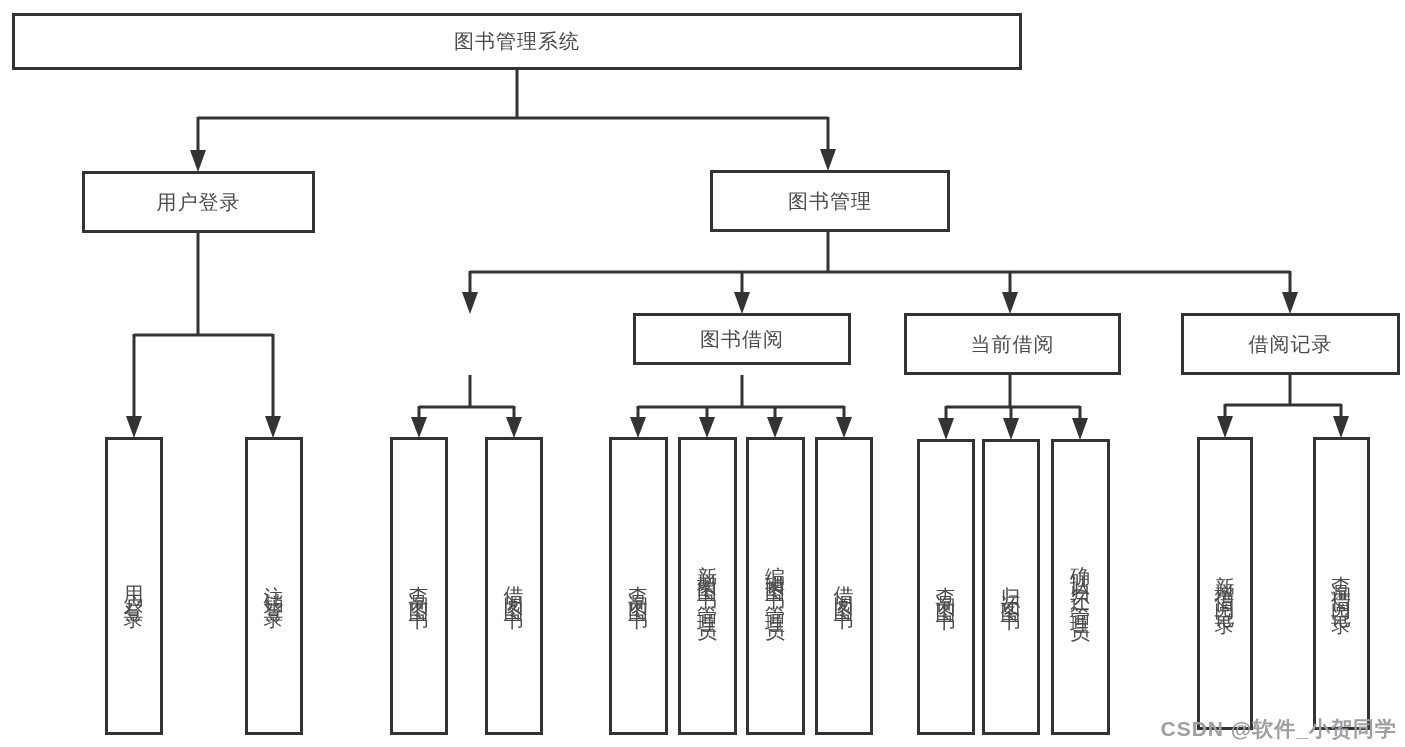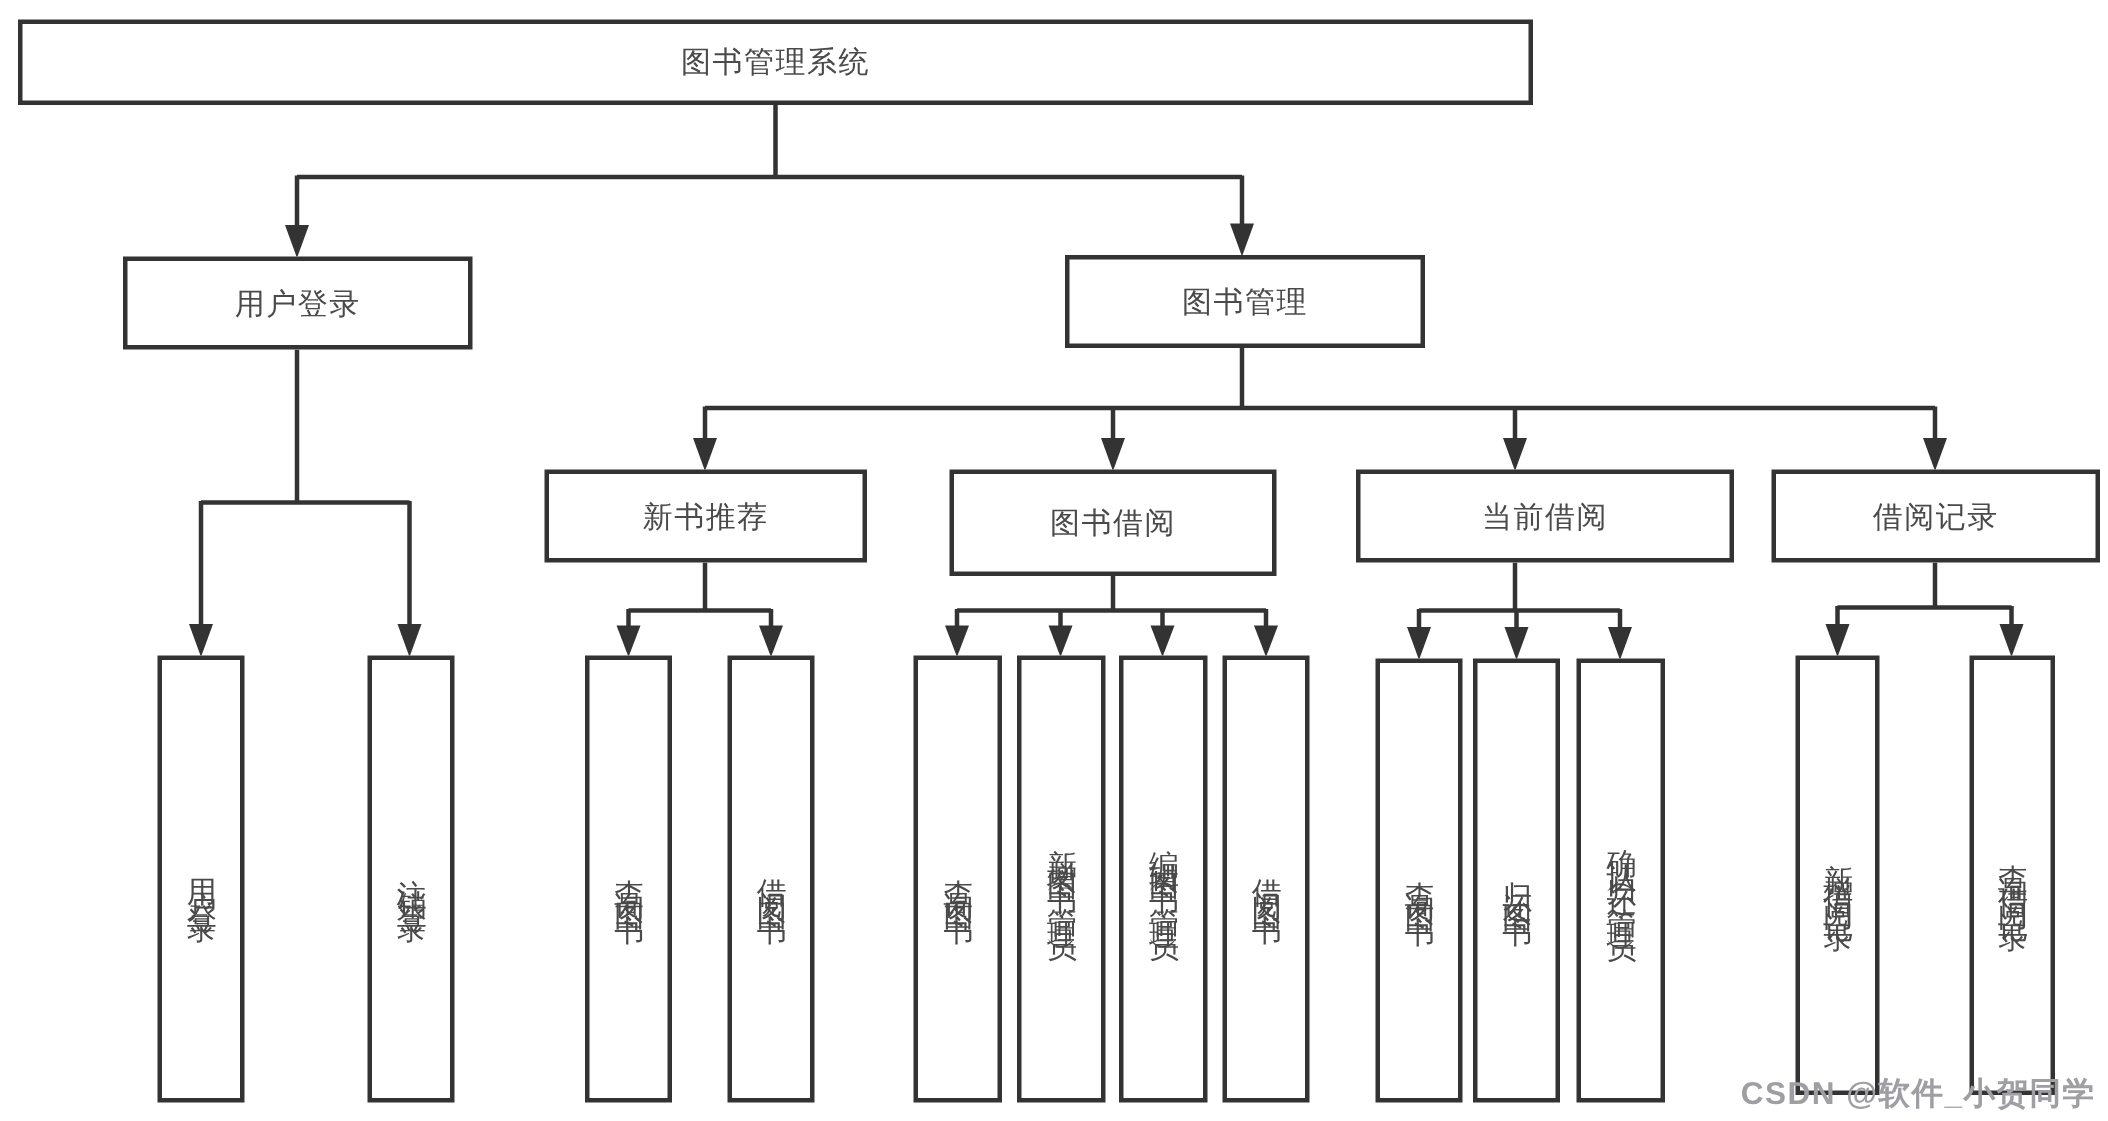--- a/index.html
+++ b/index.html
@@ -128,27 +128,24 @@
     <span>图书管理系统</span>
   </div>
 
   <div class="box" style="left:82px; top:171px; width:233px; height:62px;">
     <span>用户登录</span>
   </div>
   <div class="box" style="left:710px; top:170px; width:240px; height:62px;">
     <span>图书管理</span>
   </div>
 
-  <div class="box" style="left:363px; top:313px; width:215px; height:62px;">
-    <span>新书推荐</span>
-  </div>
-  <div class="box" style="left:633px; top:313px; width:218px; height:71px;">
+  <div class="box" style="left:633px; top:313px; width:218px; height:52px;">
     <span>图书借阅</span>
   </div>
-  <div class="box" style="left:904px; top:313px; width:252px; height:62px;">
+  <div class="box" style="left:904px; top:313px; width:217px; height:62px;">
     <span>当前借阅</span>
   </div>
   <div class="box" style="left:1181px; top:313px; width:219px; height:62px;">
     <span>借阅记录</span>
   </div>
 
   <div class="box" style="left:105px; top:437px; width:58px; height:298px;">
     <span class="vlabel">用户登录</span>
   </div>
   <div class="box" style="left:245px; top:437px; width:58px; height:298px;">

